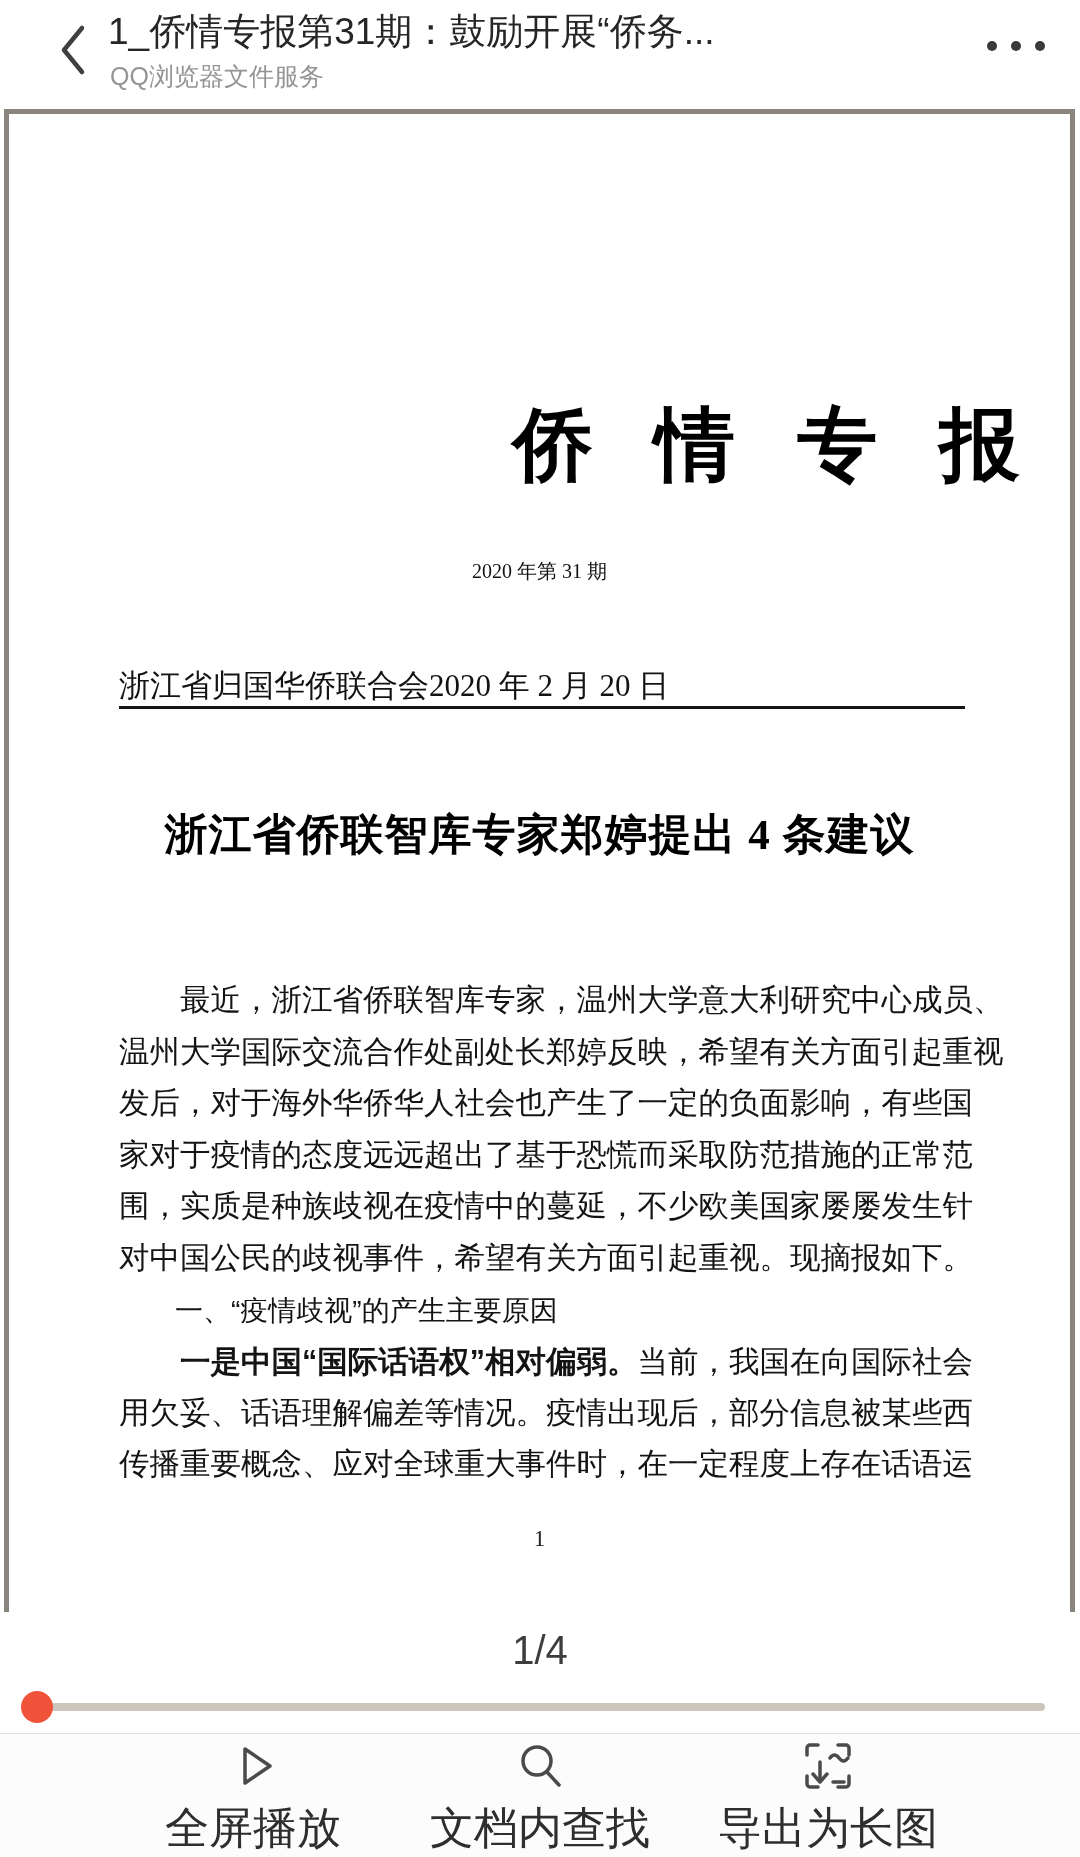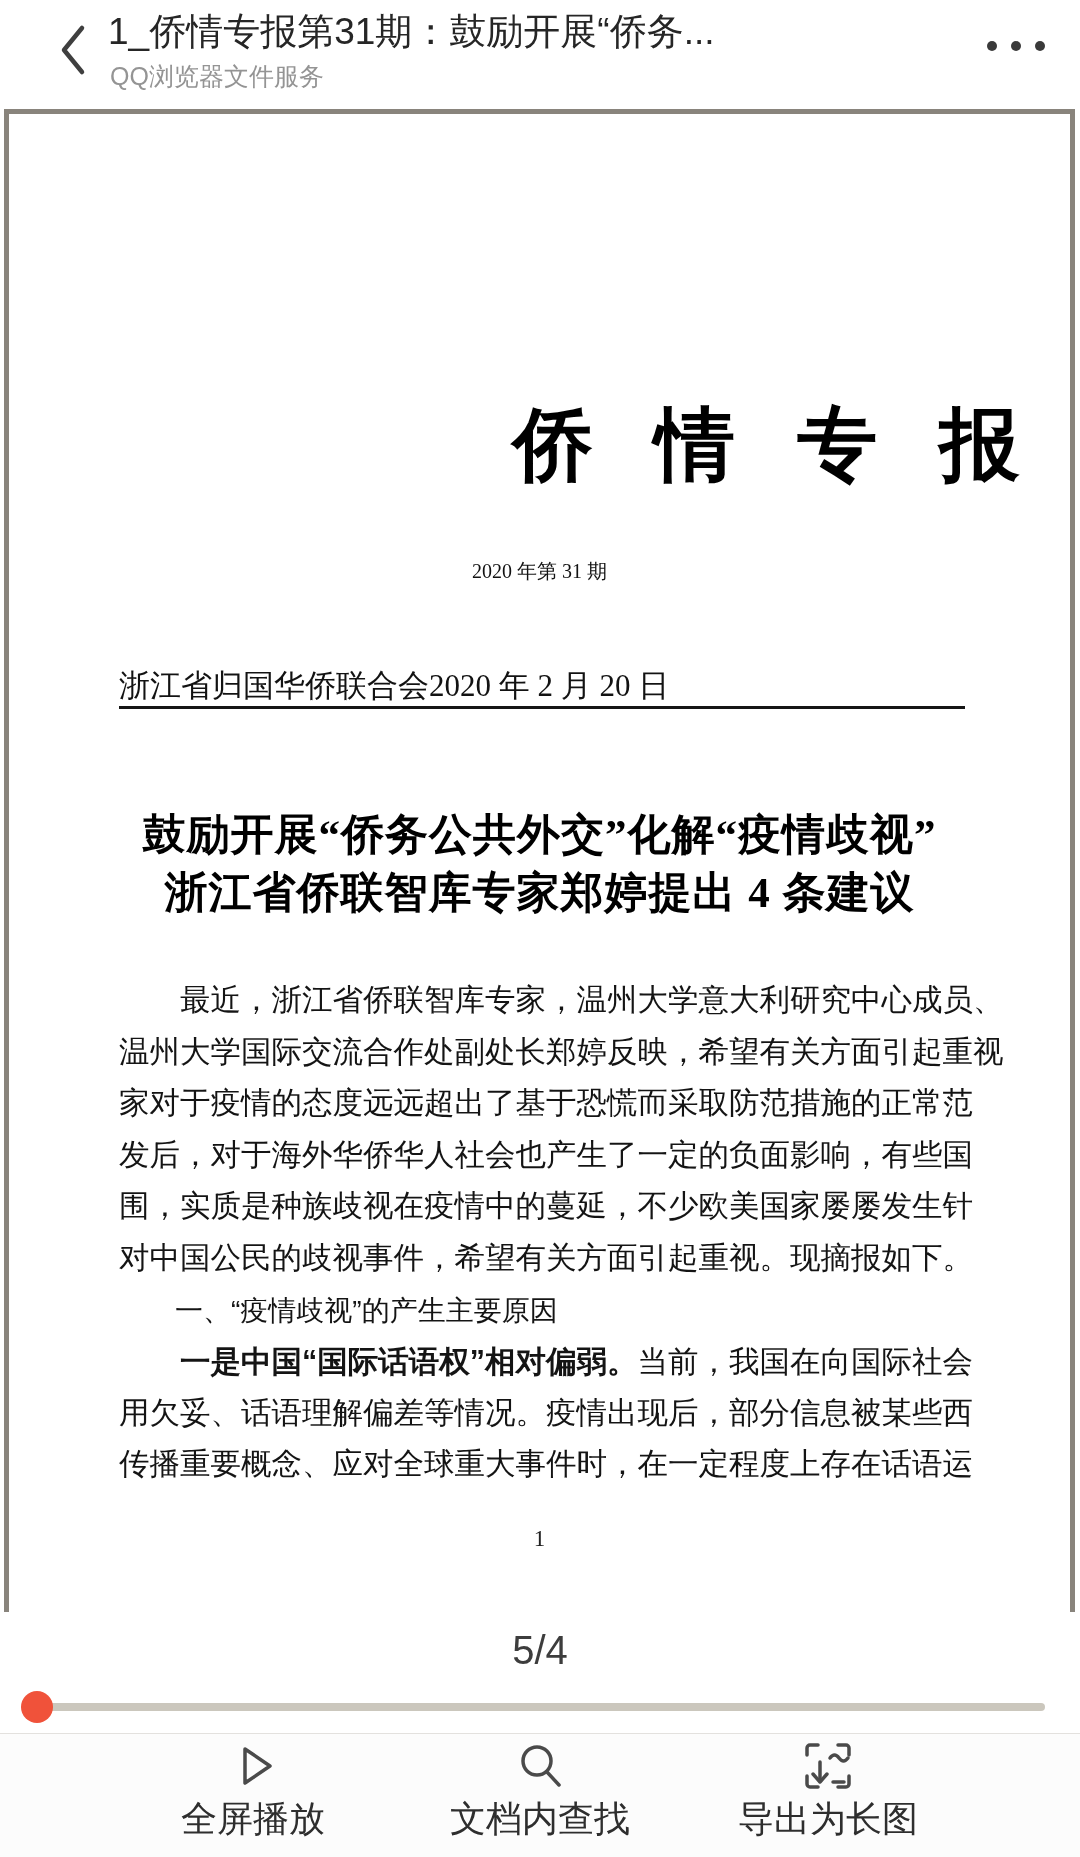--- a/index.html
+++ b/index.html
@@ -55,21 +55,21 @@
   .pagenum{position:absolute;left:0;top:1412px;width:100%;text-align:center;font-size:23px;color:#222;}
   
   .pager{position:absolute;left:0;top:1628px;width:1080px;text-align:center;font-size:40px;color:#3d3d3d;}
   .slider-track{position:absolute;left:37px;top:1703px;width:1008px;height:8px;border-radius:4px;background:#cbc7bd;}
   .slider-dot{position:absolute;left:21px;top:1691px;width:32px;height:32px;border-radius:50%;background:#f0523a;}
   .divider{position:absolute;left:0;top:1733px;width:1080px;height:1px;background:#e3e1de;}
   
   .toolbar{position:absolute;left:0;top:1734px;width:1080px;height:123px;background:#fcfcfc;}
   .tool{position:absolute;top:4px;width:220px;display:flex;flex-direction:column;align-items:center;}
   .tool .ticon{width:56px;height:56px;}
-  .tool .tlabel{margin-top:5px;font-size:36px;color:#2e2e2e;line-height:40px;white-space:nowrap;}
+  .tool .tlabel{margin-top:14px;font-size:44px;color:#2e2e2e;line-height:40px;white-space:nowrap;}
   .tool1{left:143px;} .tool2{left:430px;} .tool3{left:718px;}
   
   .ghost{position:absolute;color:rgba(140,135,125,.42);font-size:31px;white-space:nowrap;pointer-events:none;}
   .ghost-circle{position:absolute;left:828px;top:1788px;width:38px;height:38px;border:3px solid rgba(140,135,125,.38);border-radius:50%;pointer-events:none;}
   svg{display:block;}
 </style>
 </head>
 <body>
 
 <div class="screen">
@@ -93,41 +93,40 @@
 
   <div class="page">
     <div class="masthead">侨情专报</div>
     <div class="issue-line">2020 年第 31 期</div>
     <div class="pub-row">
       <span>浙江省归国华侨联合会</span>
       <span>2020 年 2 月 20 日</span>
     </div>
     <div class="pub-rule"></div>
     <div class="headline">
-      <div>鼓励开展“侨务公共外交”化解“疫情歧视”</div>
       <div>浙江省侨联智库专家郑婷提出 4 条建议</div>
     </div>
 
     <div class="bodytext">
       <div class="line indent">最近，浙江省侨联智库专家，温州大学意大利研究中心成员、</div>
       <div class="line">温州大学国际交流合作处副处长郑婷反映，希望有关方面引起重视</div>
+      <div class="line">发后，对于海外华侨华人社会也产生了一定的负面影响，有些国</div>
       <div class="line">家对于疫情的态度远远超出了基于恐慌而采取防范措施的正常范</div>
-      <div class="line">发后，对于海外华侨华人社会也产生了一定的负面影响，有些国</div>
       <div class="line">围，实质是种族歧视在疫情中的蔓延，不少欧美国家屡屡发生针</div>
       <div class="line">对中国公民的歧视事件，希望有关方面引起重视。现摘报如下。</div>
       <div class="line noj indent hei">一、“疫情歧视”的产生主要原因</div>
       <div class="line indent"><b>一是中国“国际话语权”相对偏弱。</b><span>当前，我国在向国际社会</span></div>
       <div class="line">用欠妥、话语理解偏差等情况。疫情出现后，部分信息被某些西</div>
       <div class="line">传播重要概念、应对全球重大事件时，在一定程度上存在话语运</div>
     </div>
 
     <div class="pagenum">1</div>
   </div>
 
-  <div class="pager">5/4</div>
+  <div class="pager">1/4</div>
 
   <div class="slider-track"></div>
   <div class="slider-dot"></div>
 
   <div class="divider"></div>
 
   <div class="ghost" style="left:222px;top:1795px;">体恶意“再创作”、</div>
   <div class="ghost" style="left:610px;top:1795px;">与致〝当地民</div>
   <div class="ghost-circle"></div>
   <div class="ghost" style="left:975px;top:1780px;font-size:38px;">之家</div>

